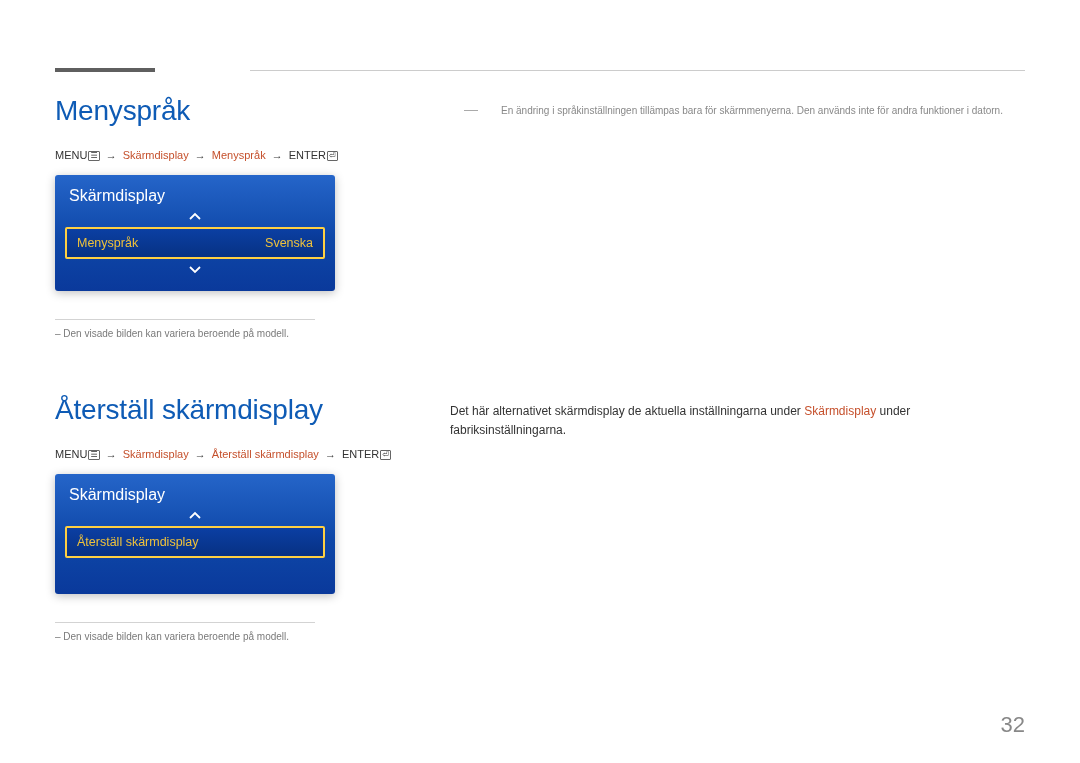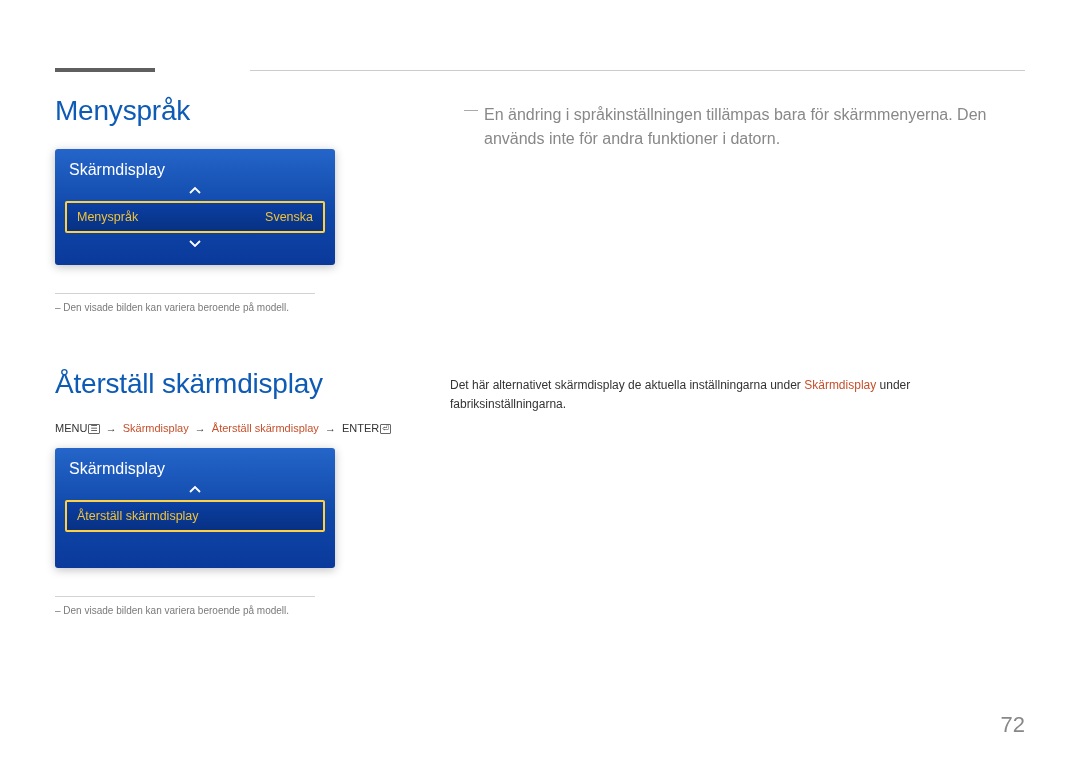--- a/index.html
+++ b/index.html
@@ -31,38 +31,47 @@
     border: 2px solid #ffd042; border-radius: 2px;
     display: flex; justify-content: space-between; align-items: center;
     background: linear-gradient(180deg,#0b3fa3 0%, #073183 100%);
   }
   .osd-row .row-label { color: #f0c23a; font-size: 12.5px; }
   .osd-row .row-value { color: #f0c23a; font-size: 12.5px; }
   .osd-row.centered .row-label { margin: 0 auto; }
   .thin-rule { height: 1px; background: #d3d3d3; width: 260px; margin: 28px 0 8px 0; }
   .footnote { font-size: 10px; color: #7a7a7a; }
   .right-col p { font-size: 12px; line-height: 1.55; color: #333; margin-bottom: 6px; }
-  .note-line { display: flex; gap: 6px; font-size: 16px; color: #888; line-height: 1.5; margin-left: 14px; max-width: 560px; }
+  .note-line { display: flex; gap: 23px; font-size: 10px; color: #888; line-height: 1.5; margin-left: 14px; max-width: 560px; }
   .note-line .dash { flex-shrink:0; width: 14px; height: 1px; background:#aaa; margin-top: 7px; }
   .inline-hl { color: #c5502c; }
   .page-num { position: absolute; right: 55px; bottom: 25px; font-size: 22px; color: #888; }
 </style>
 </head>
 <body>
 
 <div class="page">
   <div class="top-rule"></div>
   <div class="top-rule-thin"></div>
 
   <div class="content">
 
     <div class="section">
       <div class="left-col">
         <h1 class="heading">Menyspråk</h1>
 
+        <div class="path">
+          <span>MENU</span><span class="icon-box">☰</span>
+          <span class="sep">→</span>
+          <span class="hl">Skärmdisplay</span>
+          <span class="sep">→</span>
+          <span class="hl">Menyspråk</span>
+          <span class="sep">→</span>
+          <span>ENTER</span><span class="icon-box">⏎</span>
+        </div>
 
         <div class="osd">
           <div class="osd-title">Skärmdisplay</div>
           <div class="osd-arrows">
               <span class="osd-arrow"><svg viewBox="0 0 14 10">
                   <path d="M2 8 L7 3 L12 8" stroke="#fff" stroke-width="1.8" fill="none"></path>
                 </svg></span>
             </div>
           <div class="osd-row">
             <span class="row-label">Menyspråk</span>
@@ -120,14 +129,14 @@
 
       <div class="right-col">
         <p>
           <span>Det här alternativet skärmdisplay de aktuella inställningarna under </span><span class="inline-hl">Skärmdisplay</span><span> under fabriksinställningarna.</span>
         </p>
       </div>
     </div>
 
   </div>
 
-  <div class="page-num">72</div>
+  <div class="page-num">32</div>
 </div>
 
 </body></html>

